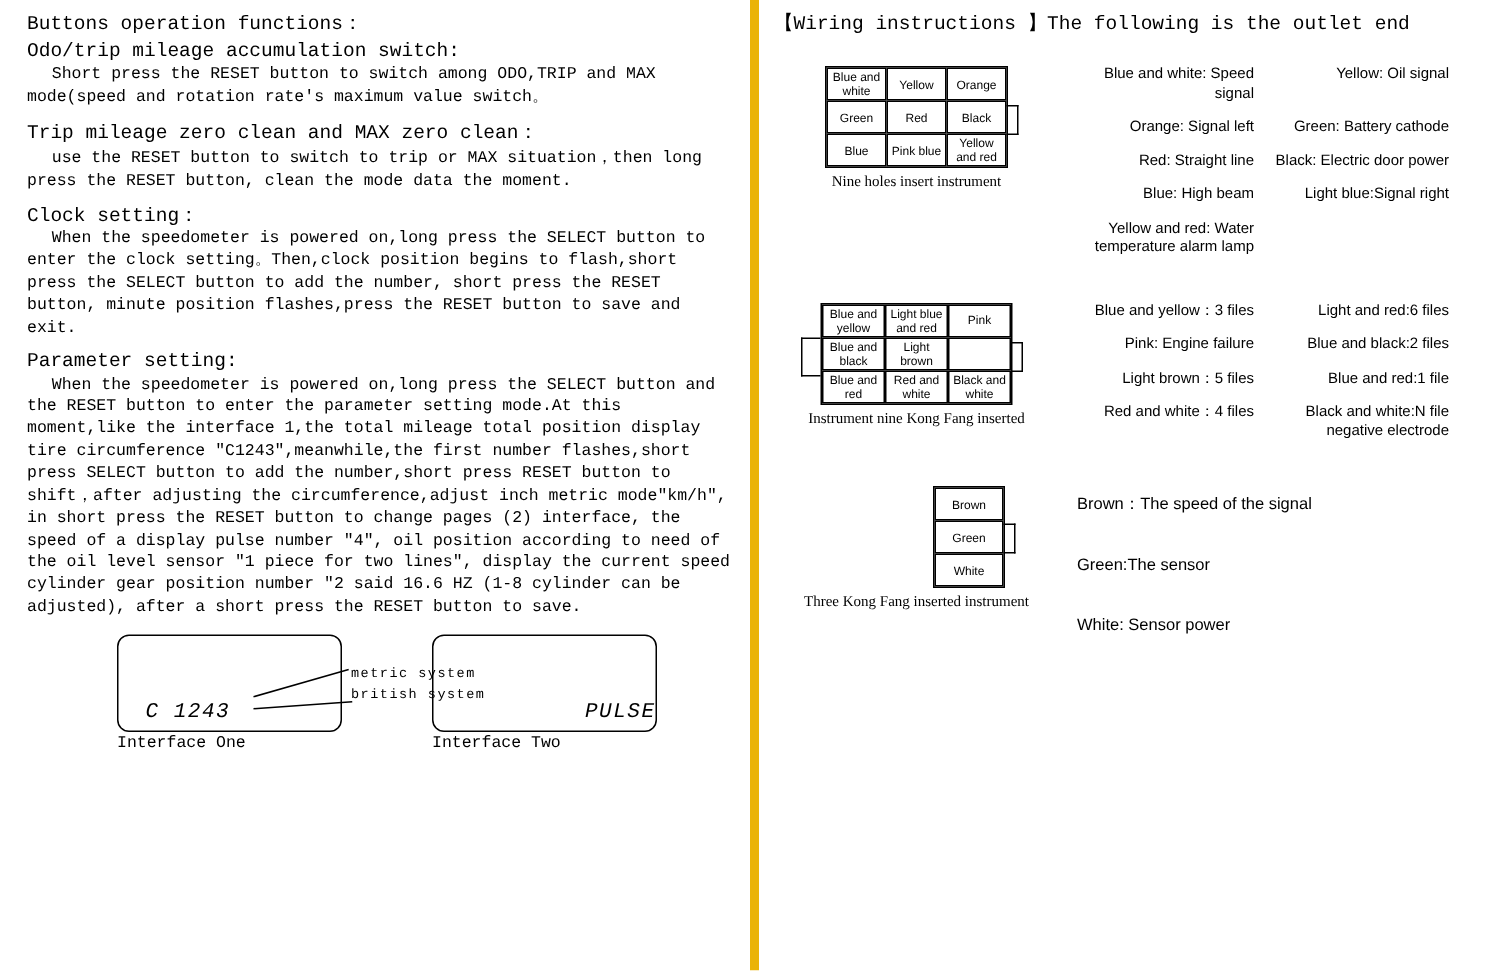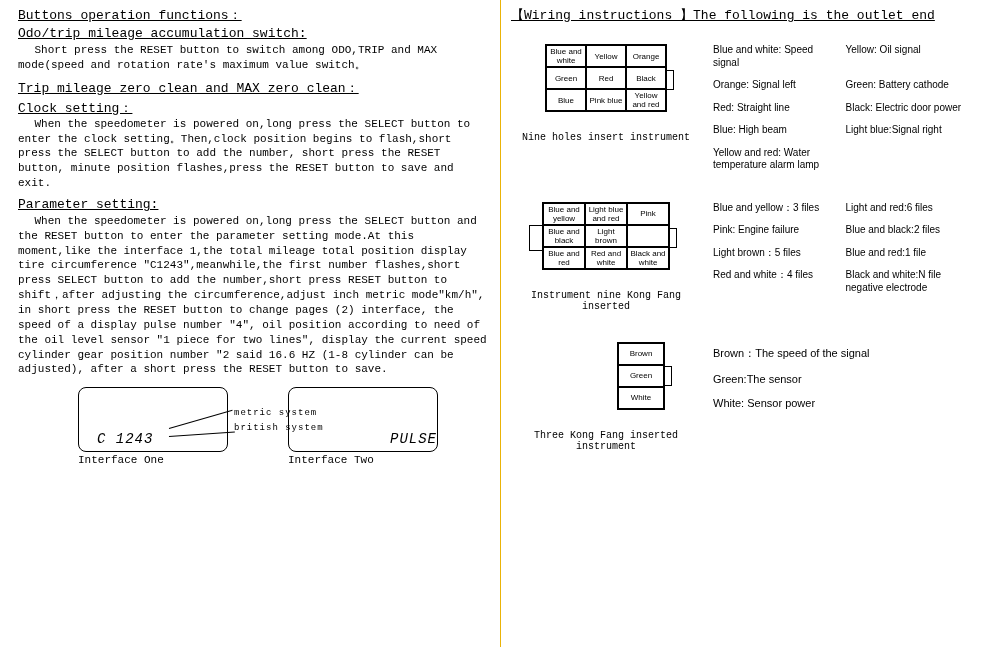--- a/index.html
+++ b/index.html
@@ -16,27 +16,26 @@
   }
   .left-col {
     width: 500px;
     padding: 4px 12px 0 18px;
     box-sizing: border-box;
   }
   .right-col {
     width: 476px;
     padding: 4px 10px 0 10px;
     box-sizing: border-box;
-    border-left: 1px solid #eab308;
+    border-left: 6px solid #eab308;
   }
   .left-col h3, .right-col h3 {
     margin: 2px 0 2px 0;
     font-size: 13px;
     font-weight: normal;
-    text-decoration: underline;
   }
   .left-col p {
     margin: 2px 0 6px 0;
     line-height: 1.35;
     text-indent: 1.5em;
   }
   .interfaces {
     display: flex;
     gap: 60px;
     margin-top: 10px;
@@ -100,31 +99,32 @@
   .plug-grid .cell {
     border: 1px solid #000;
     display: flex;
     align-items: center;
     justify-content: center;
     padding: 1px;
     box-sizing: border-box;
   }
   .plug-caption {
     font-size: 10px;
-    margin-top: 20px;
-    font-family: Liberation Mono, monospace;
+    margin-top: 4px;
+    font-family: Liberation Serif, serif;
   }
   .legend {
     display: grid;
     grid-template-columns: 1fr 1fr;
     column-gap: 12px;
     row-gap: 10px;
     font-size: 10px;
     font-family: Arial, sans-serif;
     align-content: start;
+    text-align: right;
   }
   .legend span { line-height: 1.25; }
   .plug9 { grid-template-columns: 40px 40px 40px; grid-template-rows: 22px 22px 22px; width:120px; position:relative;}
   .plug9::before, .plug9b::before {
     content:"";
     position:absolute; right:-8px; top:38%; width:7px; height:18px;
     border:1px solid #000; border-left:none;
   }
   .plug9b { grid-template-columns: 42px 42px 42px; grid-template-rows: 22px 22px 22px; width:126px; position:relative;}
   .plug9b::after {
@@ -133,35 +133,36 @@
     border:1px solid #000; border-right:none;
   }
   .plug3 { grid-template-columns: 46px; grid-template-rows: 22px 22px 22px; width:46px; position:relative;}
   .plug3::before {
     content:"";
     position:absolute; right:-8px; top:36%; width:7px; height:18px;
     border:1px solid #000; border-left:none;
   }
   .plug3-holder { margin-left:70px; }
   .legend3 {
-    display:flex; flex-direction:column; gap:12px;
+    display:flex; flex-direction:column; gap:28px;
     font-size:11px; font-family:Arial,sans-serif;
     padding-top:4px;
   }
 </style>
 </head>
 <body>
 
 <div class="left-col">
   <h3>Buttons operation functions：</h3>
 
   <h3>Odo/trip mileage accumulation switch:</h3>
   <p>Short press the RESET button to switch among ODO,TRIP and MAX mode(speed and rotation rate's maximum value switch。</p>
 
   <h3>Trip mileage zero clean and MAX zero clean：</h3>
+  <p style="text-indent:1.5em">use the RESET button to switch to trip or MAX situation，then long press the RESET button, clean the mode data the moment.</p>
 
   <h3>Clock setting：</h3>
   <p style="text-indent:1.5em;margin-top:-2px">When the speedometer is powered on,long press the SELECT button to enter the clock setting。Then,clock position begins to flash,short press the SELECT button to add the number, short press the RESET button, minute position flashes,press the RESET button to save and exit.</p>
 
   <h3>Parameter setting:</h3>
   <p style="text-indent:1.5em">When the speedometer is powered on,long press the SELECT button and the RESET button to enter the parameter setting mode.At this moment,like the interface 1,the total mileage total position display tire circumference "C1243",meanwhile,the first number flashes,short press SELECT button to add the number,short press RESET button to shift，after adjusting the circumference,adjust inch metric mode"km/h", in short press the RESET button to change pages (2) interface, the speed of a display pulse number "4", oil position according to need of the oil level sensor "1 piece for two lines", display the current speed cylinder gear position number "2 said 16.6 HZ (1-8 cylinder can be adjusted), after a short press the RESET button to save.</p>
 
   <div class="interfaces">
     <div>
       <div class="iface-box">

